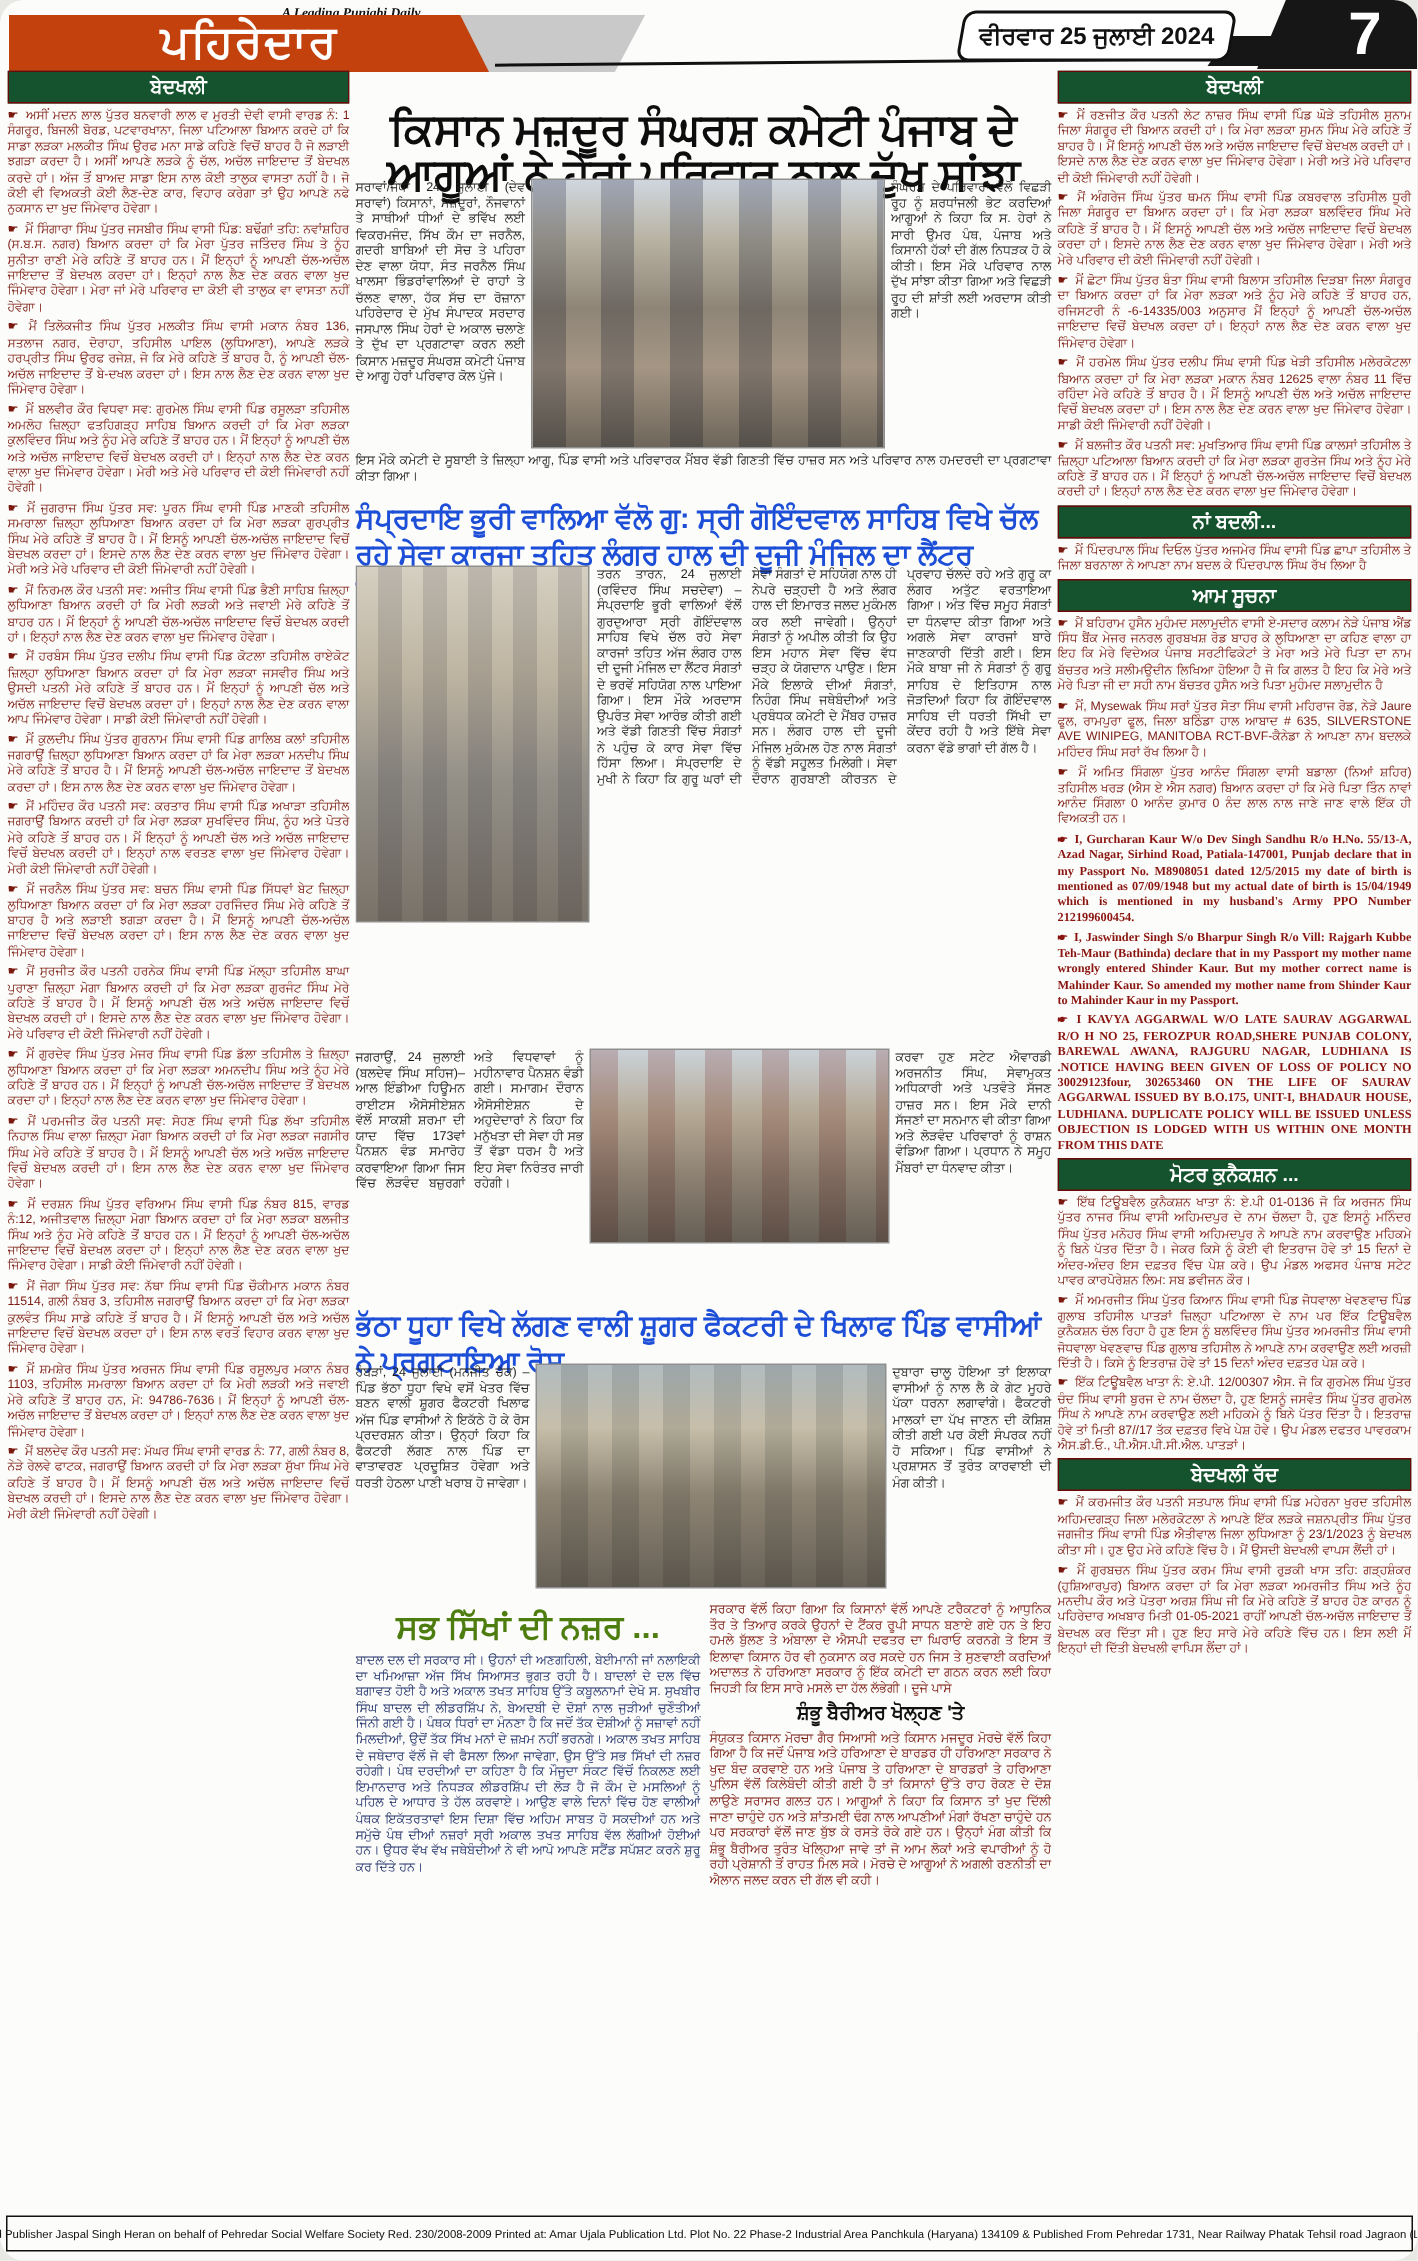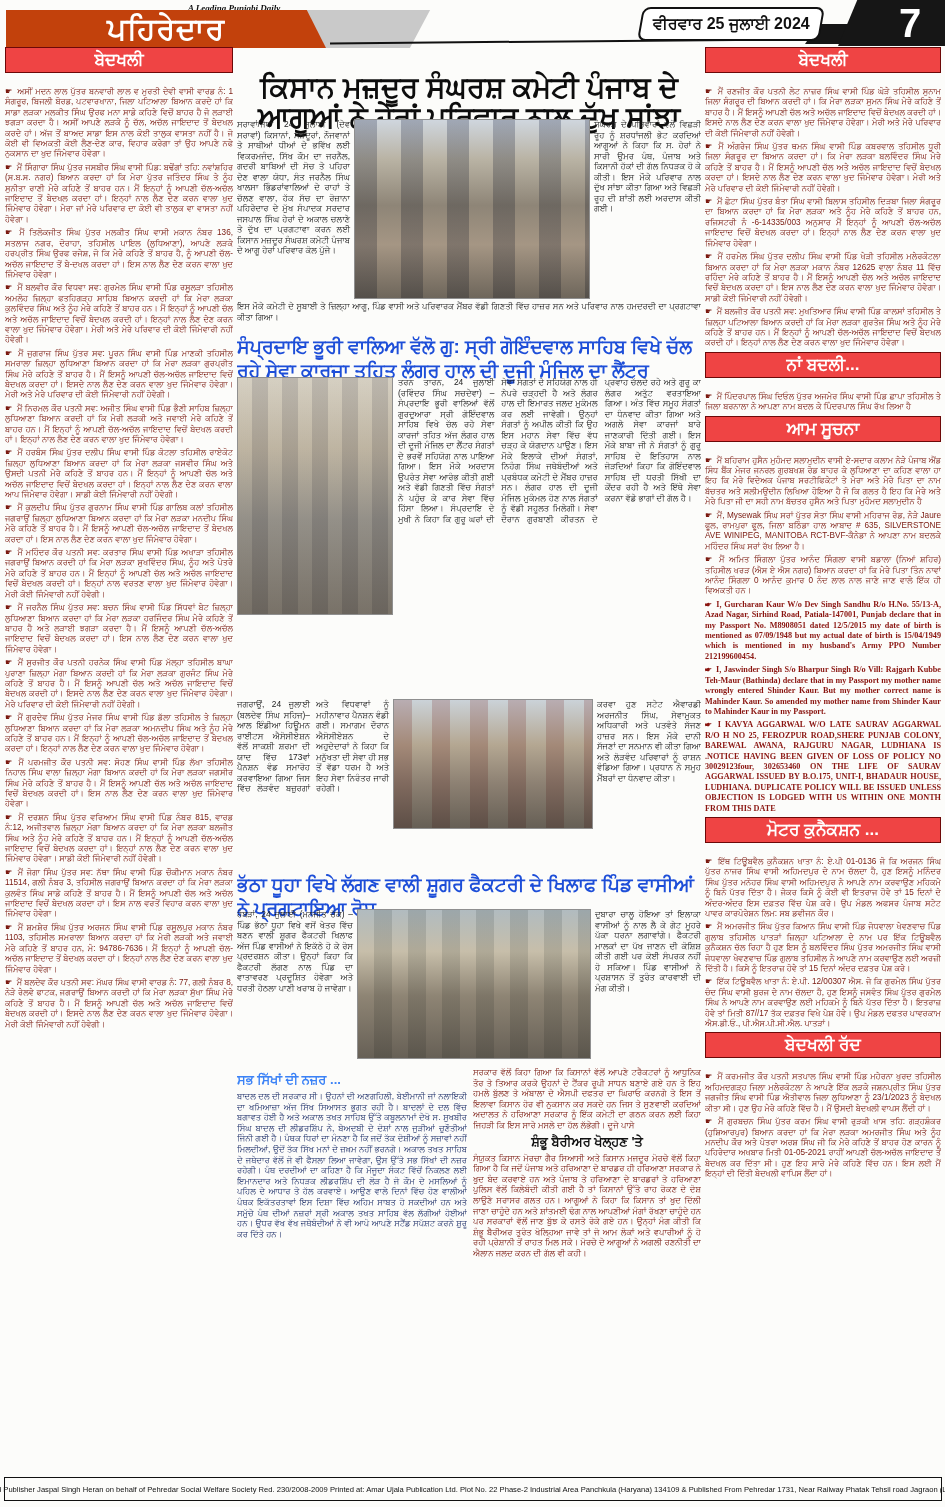--- a/index.html
+++ b/index.html
@@ -1,17 +1,17 @@
 <!DOCTYPE html>
 <html lang="pa"><head>
 <meta charset="utf-8">
 <style>
   html,body{margin:0;padding:0;background:#e8e8e4;}
   .page{position:relative;width:945px;height:1507px;margin:0 auto;background:#fcfcfa;
-        font-family:"Liberation Sans","DejaVu Sans",sans-serif;color:#222;overflow:hidden;}
+        font-family:"Liberation Sans","DejaVu Sans",sans-serif;color:#222;overflow:hidden;border-radius:16px;}
 
   
   .tagline{position:absolute;left:188px;top:3px;font-family:"Liberation Serif",serif;
            font-style:italic;font-weight:bold;font-size:9px;color:#111;}
   .logo-shadow{position:absolute;left:270px;top:10px;width:150px;height:38px;background:#c9c9c9;
                transform:skewX(-28deg);}
   .logo{position:absolute;left:6px;top:10px;width:320px;height:38px;background:#c2410c;
         clip-path:polygon(0 0,94% 0,100% 100%,0 100%);display:flex;align-items:center;justify-content:center;}
   .logo span{color:#fff;font-weight:bold;font-size:30px;letter-spacing:1px;line-height:1;}
   .header-rule{position:absolute;left:330px;top:40px;width:560px;height:0;border-top:2.5px solid #111;
@@ -21,42 +21,42 @@
            justify-content:center;z-index:3;}
   .datebox span{transform:skewX(10deg);font-weight:bold;font-size:16px;color:#111;}
   .pagenum-flag{position:absolute;left:838px;top:0;width:107px;height:46px;background:#161616;
                 clip-path:polygon(18% 0,100% 0,100% 100%,0 100%);z-index:2;}
   .pagenum-notch{position:absolute;left:812px;top:24px;width:60px;height:20px;background:#161616;
                  transform:skewX(-35deg);z-index:1;}
   .pagenum{position:absolute;left:880px;top:0;width:60px;height:46px;color:#fff;font-size:40px;
            font-weight:bold;display:flex;align-items:center;justify-content:center;z-index:4;}
 
   
-  .sec-head{background:#ef4444;color:#fff;font-weight:bold;font-size:17px;text-align:center;
-            padding:2px 0;border:1px solid #6d0808;margin-bottom:14px;}
+  .sec-head{background:#14532d;color:#fff;font-weight:bold;font-size:13px;text-align:center;
+            padding:2px 0;border:1px solid #6d0808;margin-bottom:3px;}
   .ads p{margin:0 0 3px;text-align:justify;}
   .ads{font-size:8.2px;line-height:10.4px;}
   .maroon{color:#7a190f;}
   .eng{font-family:"Liberation Serif",serif;font-weight:bold;color:#8a1510;}
   .bullet{font-weight:bold;margin-right:2px;}
 
   .col-left{position:absolute;left:5px;top:47px;width:228px;height:1420px;overflow:hidden;}
   .col-right{position:absolute;left:705px;top:47px;width:236px;height:1420px;overflow:hidden;}
   .center{position:absolute;left:237px;top:47px;width:464px;height:1420px;overflow:hidden;}
 
   .headline1{position:absolute;left:0;width:464px;text-align:center;font-weight:bold;color:#0d0d0d;
              font-size:29px;line-height:30px;}
   .headline2{position:absolute;left:0;width:464px;text-align:left;font-weight:bold;color:#1d4ed8;
              font-size:19px;line-height:24px;}
   .body-txt{font-size:8.4px;line-height:10.5px;text-align:justify;color:#1d1d1d;}
   .photo{border:1px solid #8f8f8f;box-sizing:border-box;}
 
   .cont-banner{background:#2f6bbf;border:2.5px solid #1c4c94;color:#fff;font-weight:bold;
                font-size:19px;text-align:center;padding:4px 0;}
-  .cont-subhead{font-weight:bold;font-size:13px;text-align:left;color:#3b82f6;margin:5px 0 3px;}
+  .cont-subhead{font-weight:bold;font-size:22px;text-align:center;color:#4d7c0f;margin:5px 0 3px;}
   .cont-a-text{font-size:8.4px;line-height:10.6px;text-align:justify;color:#24356d;}
   .cont-b-text{font-size:8.4px;line-height:10.6px;text-align:justify;color:#7a190f;}
   .cont-b-sub{font-weight:bold;font-size:13px;text-align:center;color:#111;margin:3px 0;}
 
   .footer{position:absolute;left:4px;top:1477px;width:936px;height:22px;border:1px solid #111;
           display:flex;align-items:center;justify-content:center;}
   .footer span{font-size:7.6px;color:#111;white-space:nowrap;}
 
   
   .ph1{background:linear-gradient(180deg,#cfd6de 0%,#b9b3a4 22%,#8e8577 48%,#a59684 70%,#6e665b 100%),

